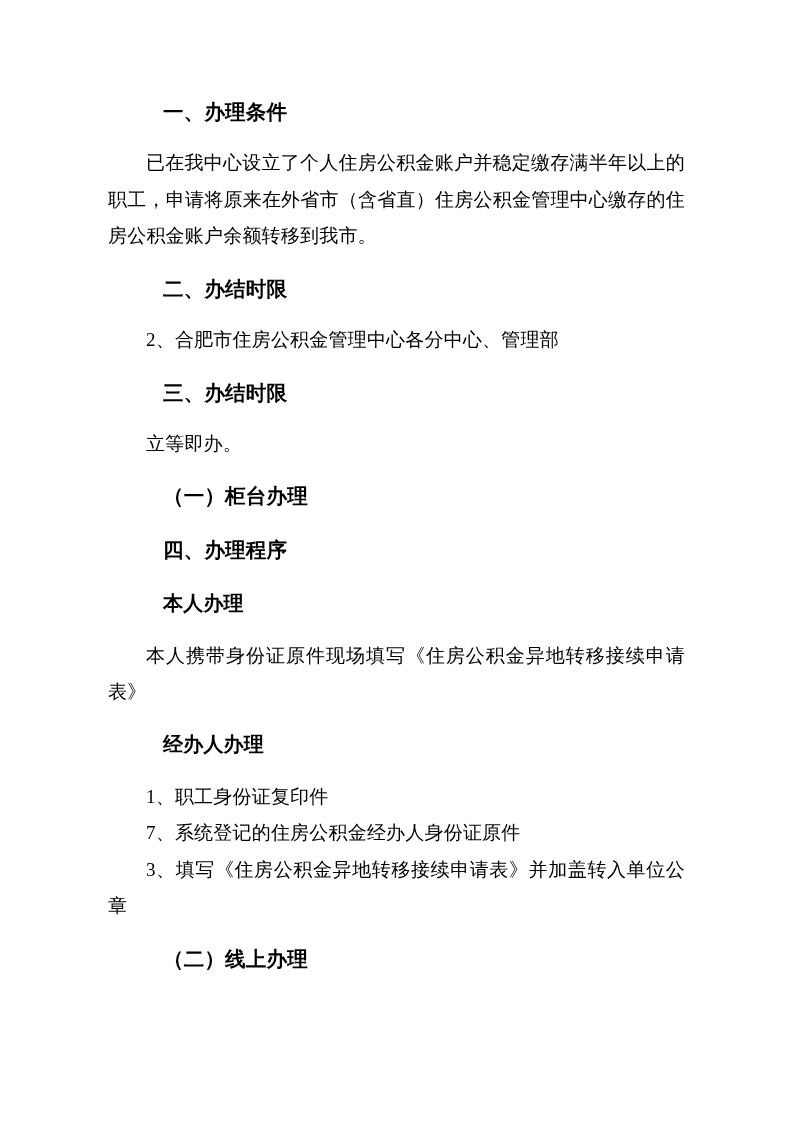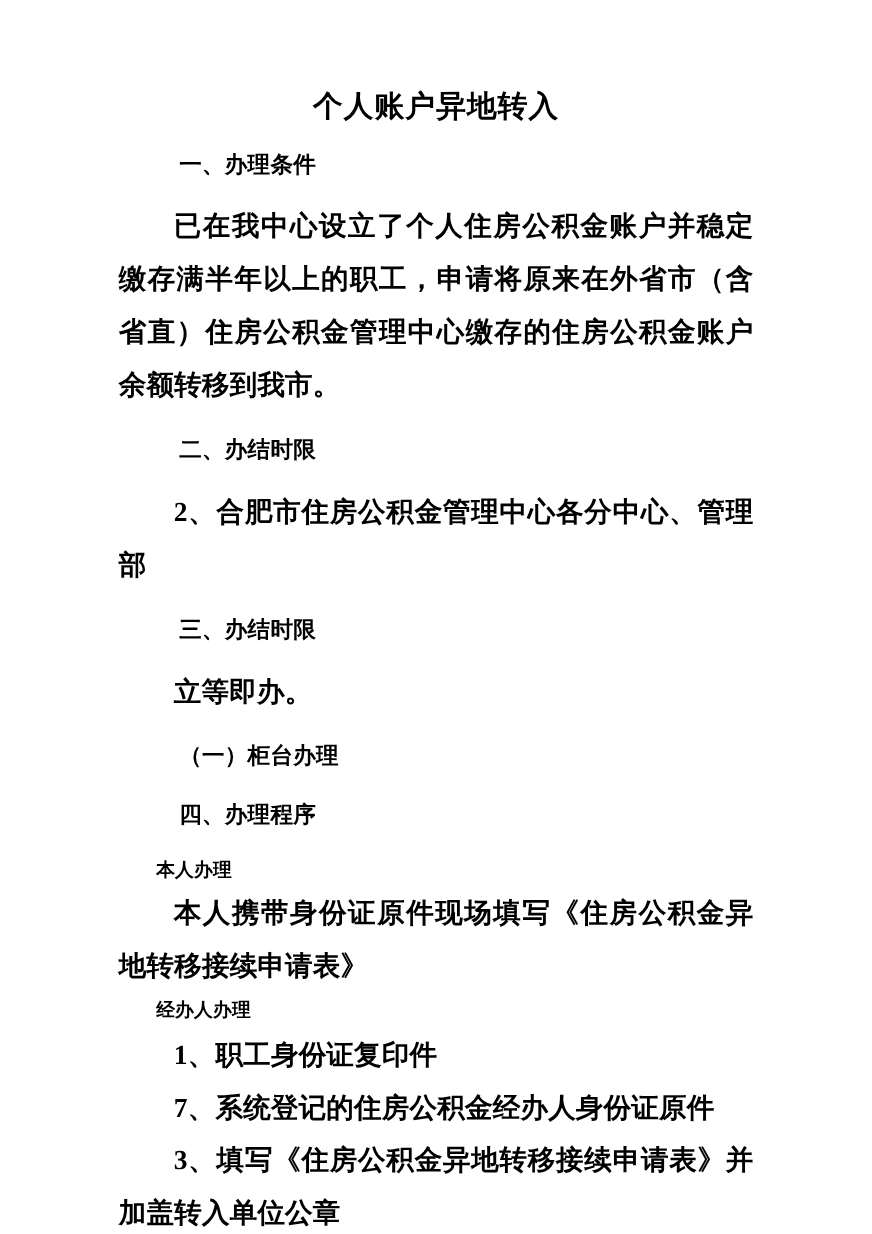--- a/index.html
+++ b/index.html
@@ -24,55 +24,53 @@
   .doc-title {
     text-align: center;
     font-family: "Liberation Sans", "DejaVu Sans", sans-serif;
     font-weight: bold;
     font-size: 27px;
     letter-spacing: 1px;
     margin: 0 0 14px 0;
     line-height: 1.4;
   }
   .para {
-    font-size: 25px;
+    font-size: 19px;
     line-height: 1.92;
     margin: 0;
     text-align: justify;
     text-justify: inter-ideograph;
     letter-spacing: 0.2px;
-    font-weight: bold;
   }
   .indent {
     text-indent: 2em;
   }
   .heading {
     font-family: "Liberation Sans", "DejaVu Sans", sans-serif;
     font-weight: bold;
     font-size: 20.5px;
     line-height: 1.92;
     margin: 14px;
     text-indent: 2em;
     letter-spacing: 0.2px;
   }
   .heading-sub {
     font-family: "Liberation Sans", "DejaVu Sans", sans-serif;
     font-weight: bold;
-    font-size: 17px;
+    font-size: 20px;
     line-height: 1.92;
-    margin: 0;
+    margin: 15px;
     text-indent: 2em;
     letter-spacing: 0.2px;
   }
 </style>
 </head>
 <body>
 
 <div class="page">
-  <h1 class="doc-title">个人账户异地转入</h1>
   <div id="body-container">
       <p class="heading">一、办理条件</p>
       <p class="para indent">已在我中心设立了个人住房公积金账户并稳定缴存满半年以上的职工，申请将原来在外省市（含省直）住房公积金管理中心缴存的住房公积金账户余额转移到我市。</p>
       <p class="heading">二、办结时限</p>
       <p class="para indent">2、合肥市住房公积金管理中心各分中心、管理部</p>
       <p class="heading">三、办结时限</p>
       <p class="para indent">立等即办。</p>
       <p class="heading">（一）柜台办理</p>
       <p class="heading">四、办理程序</p>
       <p class="heading-sub">本人办理</p>

